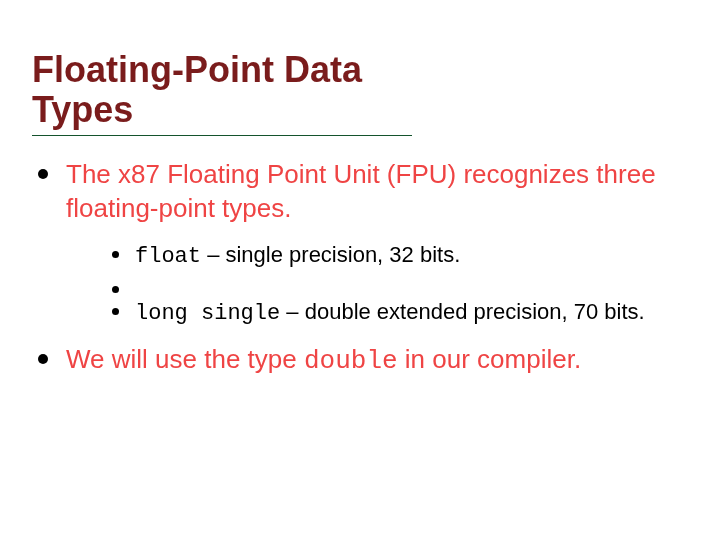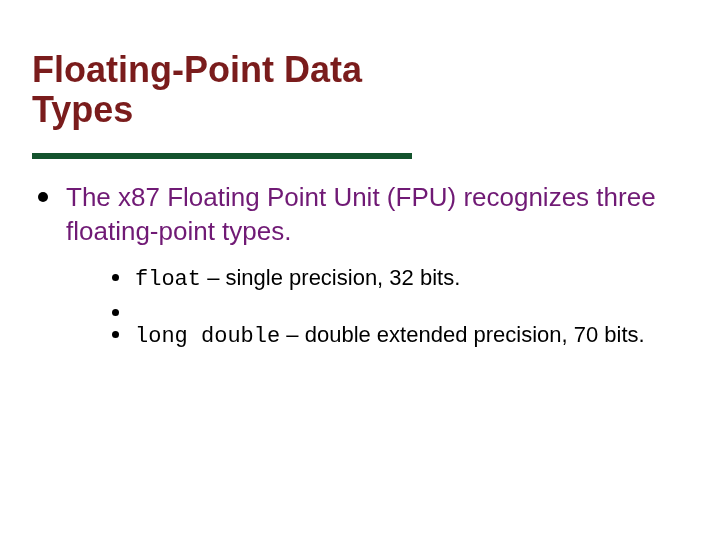--- a/index.html
+++ b/index.html
@@ -12,22 +12,22 @@
     color: #000000;
   }
   .slide {
     box-sizing: border-box;
     width: 720px;
     height: 540px;
     padding: 50px 40px 40px 32px;
     position: relative;
   }
   .title-wrap {
-    border-bottom: 6px solid #14532d;
-    padding-bottom: 24px;
+    border-bottom: 1px solid #14532d;
+    padding-bottom: 6px;
     margin-bottom: 22px;
     max-width: 380px;
   }
   .title {
     font-size: 36px;
     font-weight: bold;
     color: #7a1c1c;
     line-height: 1.1;
   }
   .lvl1 {
@@ -43,21 +43,21 @@
     height: 10px;
     background: #000;
     border-radius: 50%;
     flex: 0 0 auto;
     margin-top: 11px;
     margin-right: 18px;
   }
   .item1 .text {
     font-size: 26px;
     line-height: 1.3;
-    color: #701a75;
+    color: #ef4444;
   }
   .lvl2 {
     margin-left: 74px;
     margin-bottom: 14px;
   }
   .item2 {
     display: flex;
     align-items: flex-start;
     margin-bottom: 4px;
   }
@@ -104,22 +104,28 @@
         </span>
       </div>
 
       <div class="item2">
         <span class="bullet"></span>
       </div>
 
       <div class="item2">
         <span class="bullet"></span>
         <span class="text">
-          <span class="mono">long double</span><span> – double extended precision, 70 bits.</span>
+          <span class="mono">long single</span><span> – double extended precision, 70 bits.</span>
         </span>
       </div>
 
     </div>
 
+    <div class="item1">
+      <span class="bullet"></span>
+      <span class="text">
+        <span>We will use the type </span><span class="mono">double</span><span> in our compiler.</span>
+      </span>
+    </div>
 
   </div>
 
 </div>
 
 </body></html>

